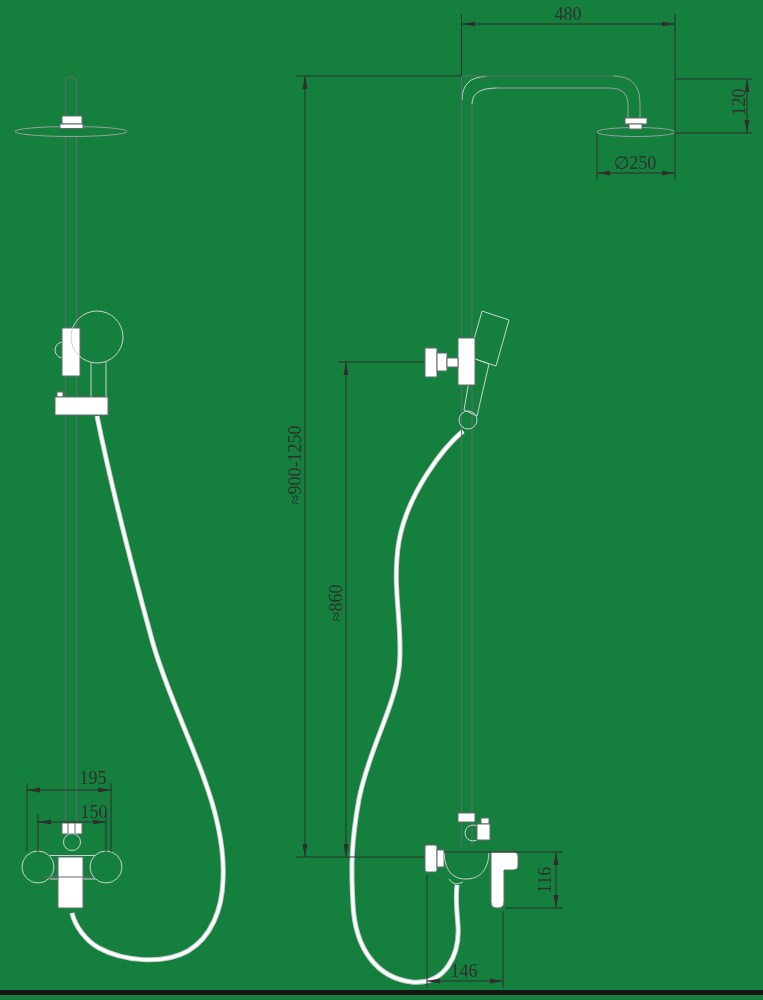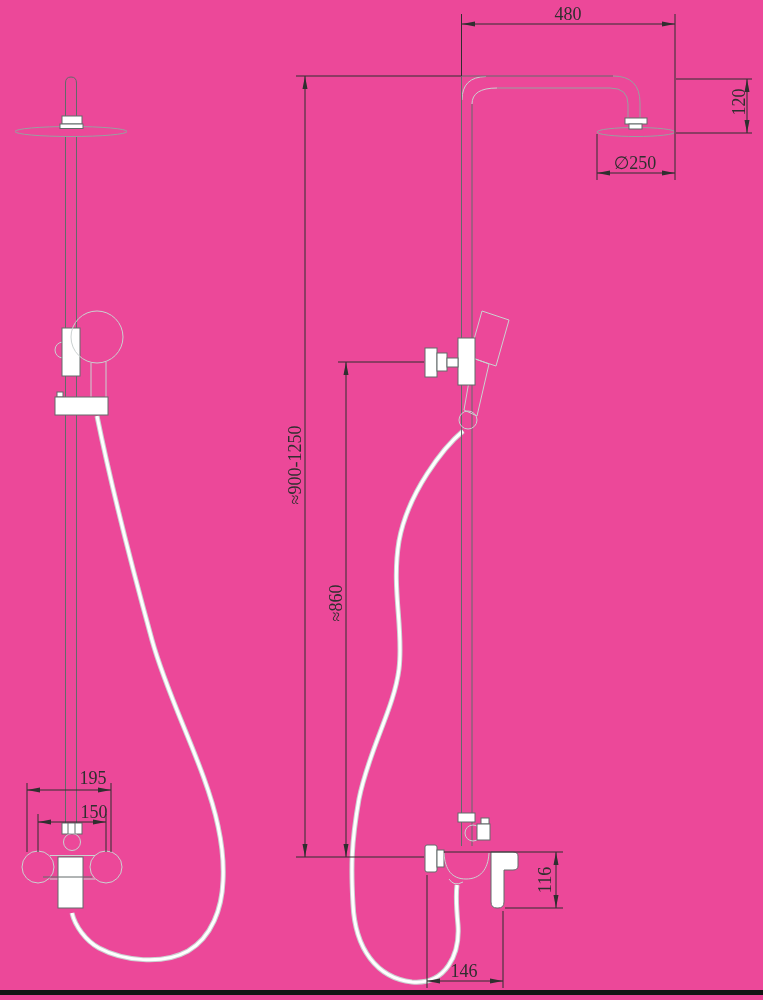--- a/index.html
+++ b/index.html
@@ -1,16 +1,16 @@
 <!DOCTYPE html>
 <html><head>
 <meta charset="utf-8">
 <style>
   html,body { margin:0; padding:0; background:#ffffff; }
-  .stage { position:relative; width:763px; height:1000px; background:#ec4899; overflow:hidden; }
+  .stage { position:relative; width:763px; height:1000px; background:#15803d; overflow:hidden; }
   svg { position:absolute; left:0; top:0; }
   
   .dim   { stroke:#2f2f2f; stroke-width:1; fill:none; }
   .dimf  { fill:#2f2f2f; stroke:none; }
   .fx    { stroke:#626a6a; stroke-width:1; fill:none; }
   .fxw   { stroke:#626a6a; stroke-width:1; fill:#ffffff; }
   .md    { stroke:#98a0a0; stroke-width:1; fill:none; }
   .lt    { stroke:#cbd1d1; stroke-width:1; fill:none; }
   .hoseo { stroke:#cbd1d1; stroke-width:5; fill:none; }
   .hosei { stroke:#ffffff; stroke-width:3; fill:none; }

